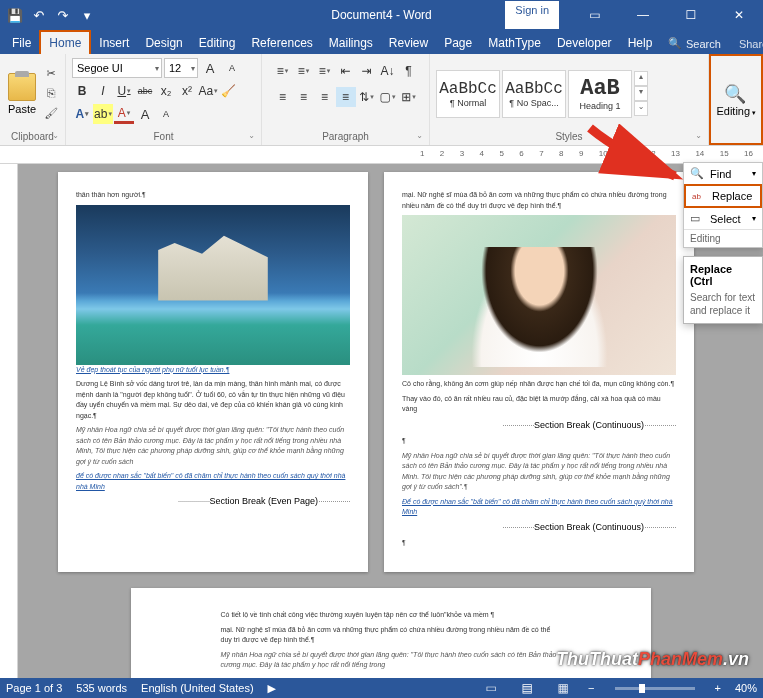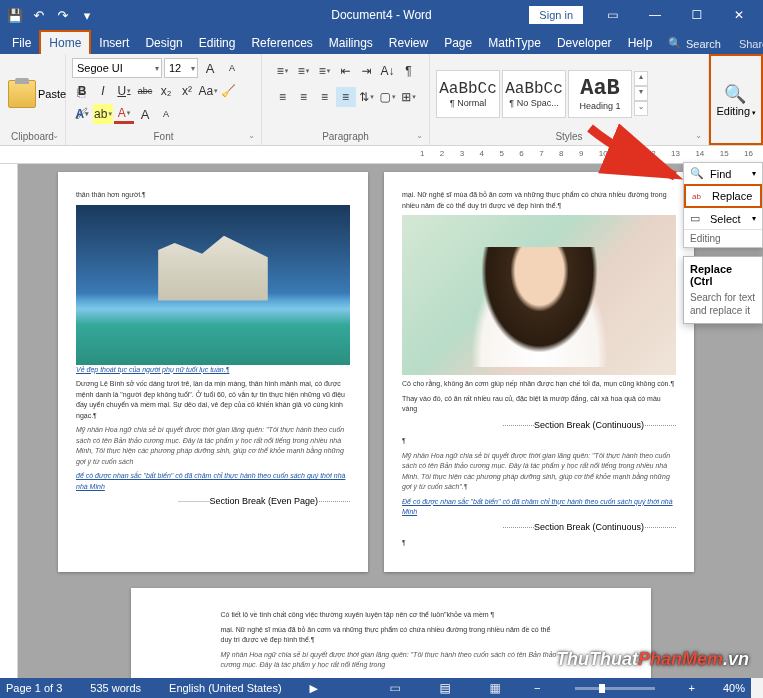--- a/index.html
+++ b/index.html
@@ -1,36 +1,36 @@
 <!DOCTYPE html>
 <html><head>
 <meta charset="utf-8">
 <style>
 *{box-sizing:border-box;margin:0;padding:0;font-family:'Segoe UI',Tahoma,sans-serif}
 body{width:763px;height:698px;background:#f3f3f3;overflow:hidden;position:relative;font-size:11px}
 .titlebar{height:30px;background:#2b579a;color:#fff;display:flex;align-items:center;padding:0 4px;position:relative}
 .qat{display:flex;gap:2px;align-items:center}
 .qat-btn{width:22px;height:22px;display:flex;align-items:center;justify-content:center;color:#fff;font-size:13px}
 .title{position:absolute;left:50%;transform:translateX(-50%);font-size:12px}
-.winbtns{margin-left:auto;display:flex;gap:2px;align-items:center}
+.winbtns{margin-left:auto;display:flex;gap:8px;}
 .signin{background:#fff;color:#2b579a;padding:3px 10px;font-size:11px;margin-right:8px}
 .winbtn{width:40px;height:28px;display:flex;align-items:center;justify-content:center;font-size:12px}
 .tabs{height:24px;background:#2b579a;display:flex;align-items:flex-end;padding-left:4px;color:#fff}
 .tab{padding:4px 8px;font-size:12px;cursor:pointer}
 .tab.file{background:#2b579a}
 .tab.active{background:#f3f3f3;color:#2b579a;border:2px solid #d35400;border-bottom:none}
 .tab-sep{width:1px;height:14px;background:rgba(255,255,255,.3);margin-top:4px}
 .tellme{margin-left:auto;display:flex;align-items:center;gap:4px;padding:4px 8px;opacity:.9}
 .share{padding:4px 10px;opacity:.8}
 .ribbon{height:92px;background:#f3f3f3;border-bottom:1px solid #d4d4d4;display:flex;position:relative}
 .group{border-right:1px solid #e1e1e1;display:flex;flex-direction:column;padding:2px 4px}
 .group-body{flex:1;display:flex;align-items:center}
 .group-label{text-align:center;font-size:10px;color:#666;padding-bottom:1px;position:relative}
 .group-label::after{content:'⌄';position:absolute;right:2px;font-size:8px;color:#888}
-.paste-big{display:flex;align-items:center;padding:2px 4px;gap:2px}
+.paste-big{display:flex;flex-direction:column;align-items:center;padding:2px 4px;gap:2px}
 .paste-icon{width:28px;height:28px;background:linear-gradient(#f9d978,#e8b84a);border:1px solid #c89a3a;border-radius:2px;position:relative}
 .paste-icon::before{content:'';position:absolute;top:-3px;left:6px;width:14px;height:6px;background:#aaa;border-radius:2px 2px 0 0}
 .paste-lbl{font-size:11px}
 .mini-col{display:flex;flex-direction:column;gap:2px;padding:2px}
 .mini-btn{width:18px;height:18px;font-size:11px;display:flex;align-items:center;justify-content:center;color:#444}
 .font-top{display:flex;gap:2px;align-items:flex-start}
 .combo{border:1px solid #c5c5c5;background:#fff;height:20px;font-size:11px;padding:0 14px 0 4px;position:relative;display:flex;align-items:center}
 .combo::after{content:'▾';position:absolute;right:2px;font-size:8px;color:#666}
 .fname{width:90px}
 .fsize{width:34px}
@@ -68,21 +68,21 @@
 .sbreak{text-align:right;font-size:9px;color:#000;margin:3px 0}
 .sbreak::before,.sbreak::after{content:'················';letter-spacing:-1px;color:#888}
 .flyout{position:absolute;right:0;top:162px;width:80px;background:#fff;border:1px solid #c5c5c5;box-shadow:0 2px 6px rgba(0,0,0,.2);font-size:11px;z-index:40}
 .fly-item{padding:4px 6px;display:flex;align-items:center;gap:6px;position:relative}
 .fly-item.replace{border:2px solid #d35400}
 .fly-item.hdr{border-top:1px solid #e1e1e1;color:#666;padding:3px 6px;font-size:10px}
 .fly-icon{width:14px;font-size:11px;color:#555}
 .tooltip{position:absolute;right:0;top:256px;width:80px;background:#fff;border:1px solid #b8b8b8;box-shadow:0 2px 8px rgba(0,0,0,.25);padding:6px;font-size:11px;z-index:39;overflow:hidden}
 .tooltip .tt-title{font-weight:bold;margin-bottom:4px}
 .tooltip .tt-body{color:#666;font-size:10px;line-height:1.3}
-.statusbar{position:absolute;bottom:0;left:0;right:12px;height:20px;background:#2b579a;color:#fff;display:flex;align-items:center;font-size:11px;padding:0 6px;gap:28px}
+.statusbar{position:absolute;bottom:0;left:0;right:0;height:20px;background:#2b579a;color:#fff;display:flex;align-items:center;font-size:11px;padding:0 6px;gap:14px}
 .statusbar .sp{flex:1}
 .view-btn{width:22px;color:#fff;opacity:.85;text-align:center;font-size:12px}
 .zoom-slider{width:80px;height:3px;background:rgba(255,255,255,.4);position:relative;margin:0 6px}
 .zoom-slider::before{content:'';position:absolute;left:30%;top:-3px;width:6px;height:9px;background:#fff}
 .watermark{position:absolute;right:14px;bottom:28px;font-size:18px;font-weight:600;color:#fff;text-shadow:0 0 4px rgba(0,0,0,.6),0 0 2px rgba(0,0,0,.8);z-index:60;font-style:italic}
 .watermark .red{color:#e74c3c}
 svg.arrow{position:absolute;left:580px;top:98px;z-index:55;pointer-events:none}
 </style>
 </head>
 <body>

